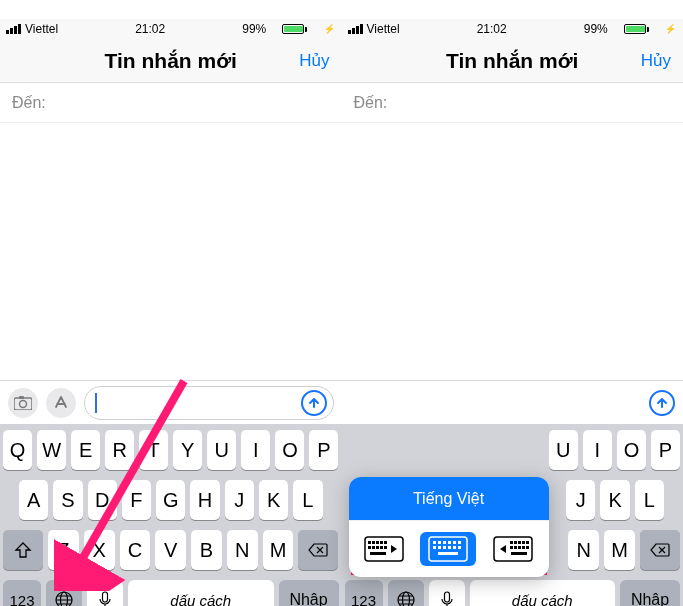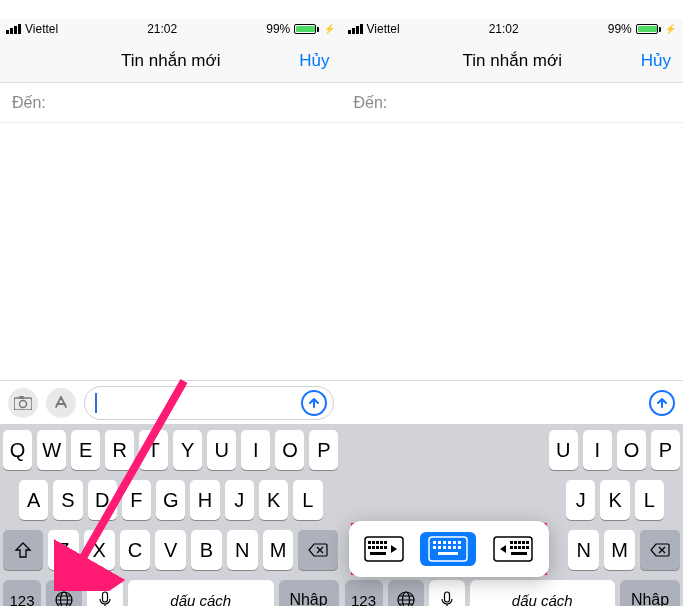--- a/index.html
+++ b/index.html
@@ -1,32 +1,32 @@
 <!DOCTYPE html>
 <html><head>
 <meta charset="utf-8">
 <style>
 * { margin: 0; padding: 0; box-sizing: border-box; font-family: -apple-system, "Helvetica Neue", Arial, sans-serif; -webkit-font-smoothing: antialiased; }
 body { background: #fff; width: 683px; height: 606px; overflow: hidden; position: relative; }
 .phones { display: flex; width: 683px; height: 606px; }
 .phone { width: 341.5px; height: 606px; position: relative; background: #fff; display: flex; flex-direction: column; margin-top: 19px; }
 .status-bar { height: 20px; background: #f8f8f8; display: flex; align-items: center; justify-content: space-between; padding: 0 6px; font-size: 12px; font-weight: 500; }
 .sb-left { display: flex; align-items: center; gap: 4px; }
-.sb-right { display: flex; align-items: center; gap: 4px; text-align: center; }
+.sb-right { display: flex; align-items: center; gap: 16px; text-align: center; }
 .signal { display: inline-flex; gap: 1px; align-items: flex-end; }
 .signal i { width: 3px; background: #000; display: inline-block; }
 .signal i:nth-child(1){height:4px}.signal i:nth-child(2){height:6px}.signal i:nth-child(3){height:8px}.signal i:nth-child(4){height:10px}
 .battery { display: inline-flex; align-items: center; }
 .battery .body { width: 22px; height: 10px; border: 1px solid #000; border-radius: 2px; position: relative; }
 .battery .fill { position: absolute; left: 1px; top: 1px; bottom: 1px; width: 95%; background: #4cd964; border-radius: 1px; }
 .battery .cap { width: 2px; height: 5px; background: #000; margin-left: 1px; border-radius: 0 1px 1px 0; }
 .bolt { color: #000; font-size: 9px; margin-left: 1px; }
 
 .nav { height: 44px; background: #f8f8f8; border-bottom: 1px solid #ddd; display: flex; align-items: center; justify-content: center; position: relative; }
-.nav .title { font-weight: 400; font-size: 17px; }
+.nav .title { font-weight: 700; font-size: 21px; }
 .nav .cancel { position: absolute; right: 12px; color: #007aff; font-size: 17px; }
 
 .to-row { height: 40px; border-bottom: 1px solid #eee; display: flex; align-items: center; padding: 0 12px; color: #8a8a8a; font-size: 16px; background: #fff; }
 
 .content { flex: 1; background: #fff; }
 
 .input-row { height: 44px; background: #fff; border-top: 1px solid #d9d9d9; display: flex; align-items: center; gap: 8px; padding: 0 8px; }
 .round-btn { width: 30px; height: 30px; border-radius: 15px; background: #e9e9eb; display: flex; align-items: center; justify-content: center; color: #7a7a7d; }
 .text-field { flex: 1; height: 34px; border: 1px solid #d0d0d4; border-radius: 17px; display: flex; align-items: center; padding: 0 6px 0 10px; }
 .cursor { width: 2px; height: 20px; background: #2f6fdd; }
@@ -294,20 +294,21 @@
               <rect x="3.5" y="1" width="5" height="10" rx="2.5" fill="none" stroke="#000" stroke-width="1.2"></rect>
               <path d="M1 8 A5 5 0 0 0 11 8 M6 13 V17 M3 17 H9" fill="none" stroke="#000" stroke-width="1.2"></path>
             </svg>
         </div>
         <div class="bkey space">dấu cách</div>
         <div class="bkey enter">Nhập</div>
       </div>
     </div>
 
     <div class="menu">
+      <div class="menu-item sel">Tiếng Việt</div>
       <div class="menu-layouts">
         <span class="kb-icon">
           <svg width="40" height="26" viewBox="0 0 40 26">
               <rect x="1" y="1" width="38" height="24" rx="3" fill="none" stroke="#000" stroke-width="1.5"></rect>
               <g fill="#000">
                 <rect x="4" y="5" width="3" height="3"></rect>
                 <rect x="8" y="5" width="3" height="3"></rect>
                 <rect x="12" y="5" width="3" height="3"></rect>
                 <rect x="16" y="5" width="3" height="3"></rect>
                 <rect x="20" y="5" width="3" height="3"></rect>

